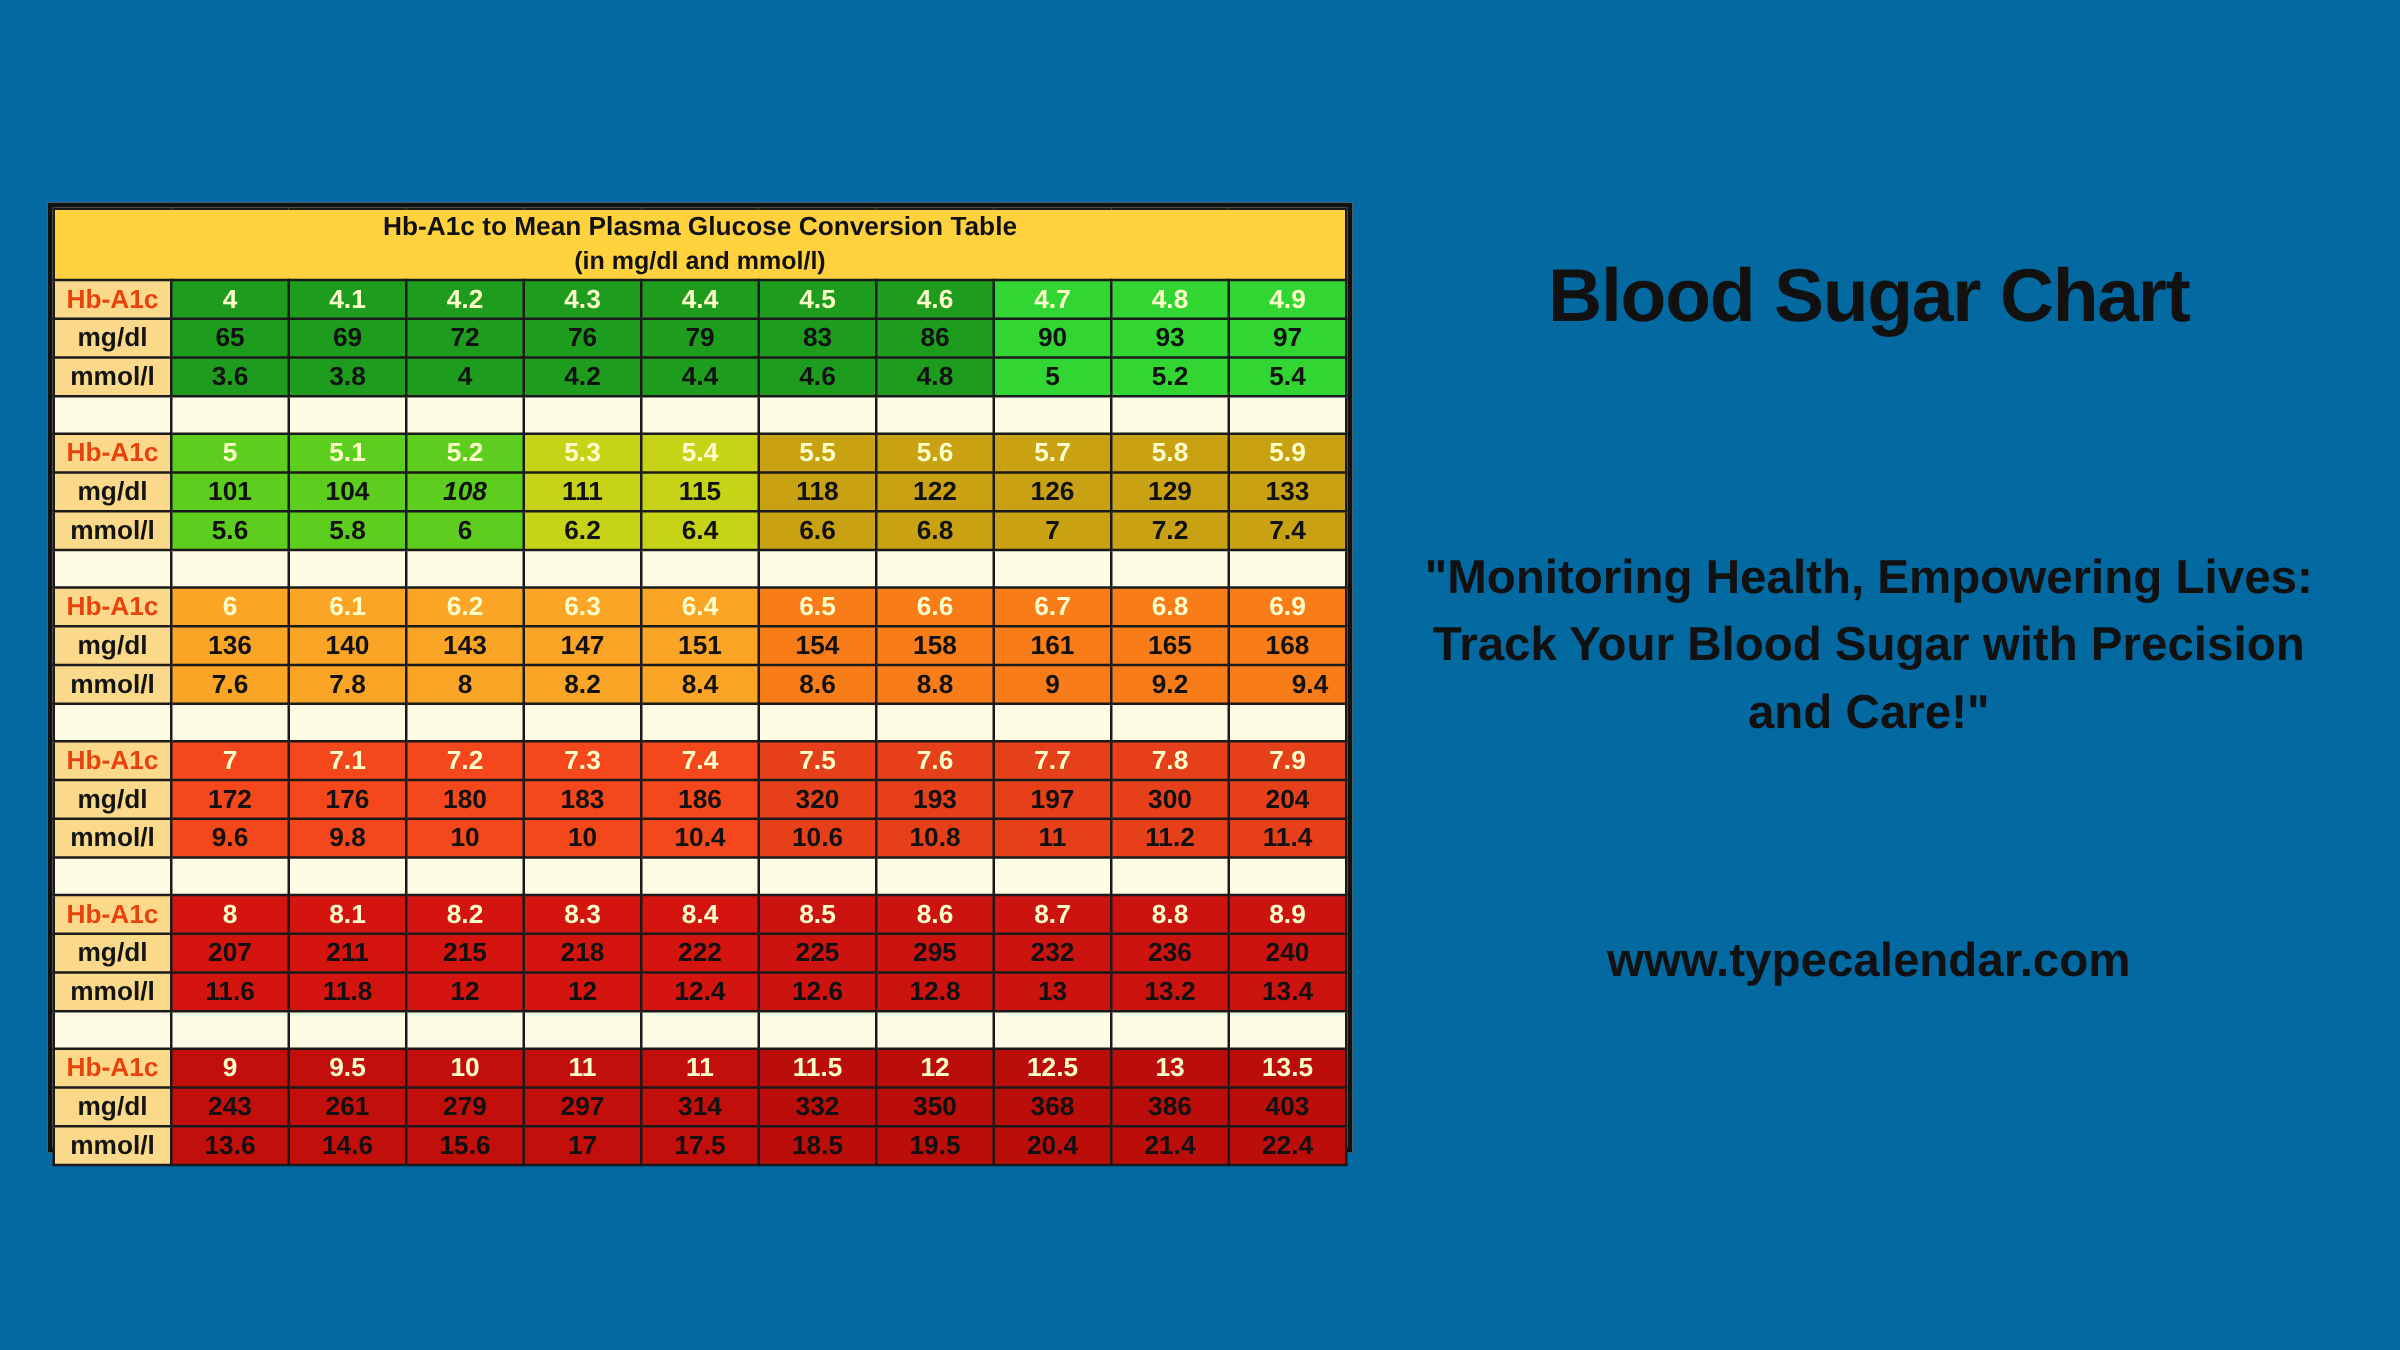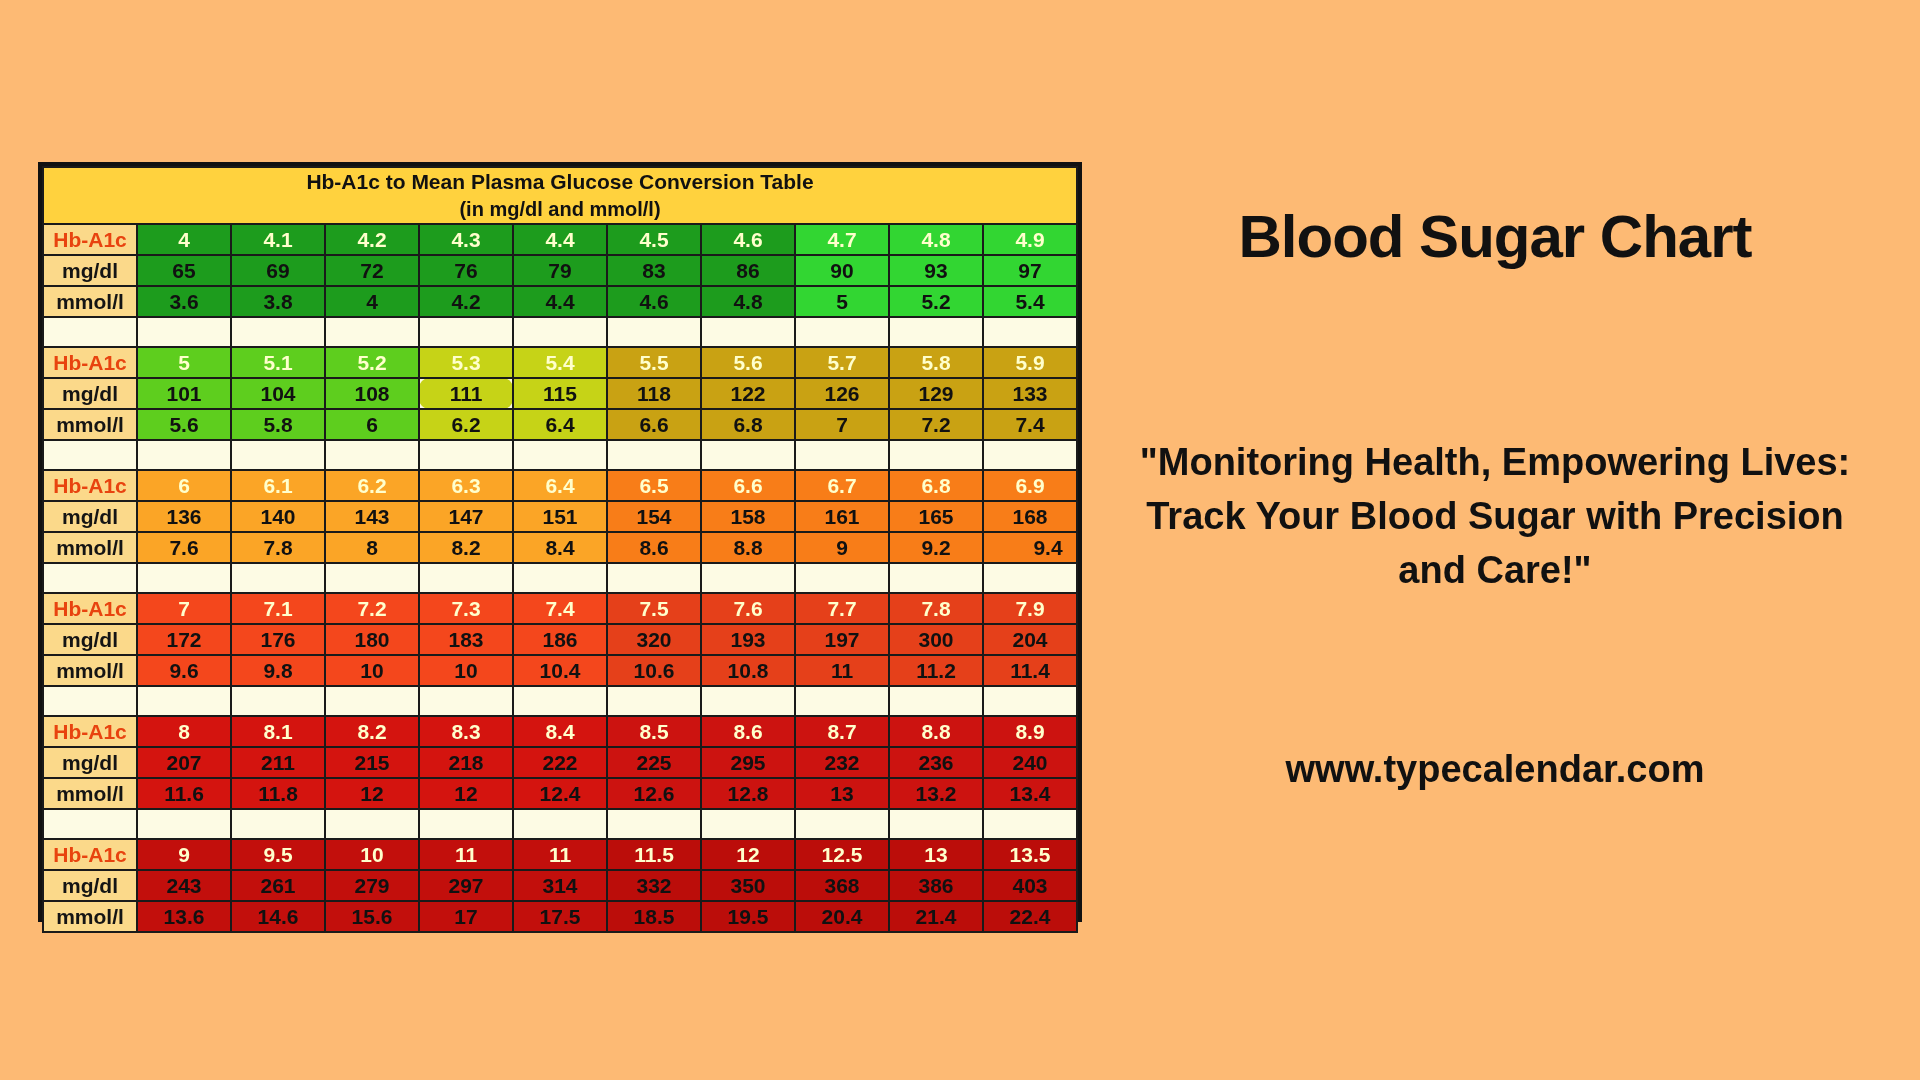--- a/index.html
+++ b/index.html
@@ -6,21 +6,21 @@
   html, body {
     margin: 0; padding: 0;
     width: 1920px; height: 1080px;
     background: #efefef;
     font-family: "Liberation Sans", sans-serif;
     overflow: hidden;
   }
   #page {
     position: relative;
     width: 1920px; height: 1080px;
-    background: #fdba74;
+    background: #0369a1;
   }
 
   
   #table-card {
     position: absolute;
     left: 38px; top: 162px;
     width: 1044px; height: 760px;
     background: #fdfbe4;
     border: 4px solid #111111;
     padding: 0;
@@ -163,22 +163,22 @@
             <td class="datacell" style="background: rgb(201, 162, 19); color: rgb(255, 255, 204);">5.5</td>
             <td class="datacell" style="background: rgb(201, 162, 19); color: rgb(255, 255, 204);">5.6</td>
             <td class="datacell" style="background: rgb(201, 162, 19); color: rgb(255, 255, 204);">5.7</td>
             <td class="datacell" style="background: rgb(201, 162, 19); color: rgb(255, 255, 204);">5.8</td>
             <td class="datacell" style="background: rgb(201, 162, 19); color: rgb(255, 255, 204);">5.9</td>
           </tr>
           <tr>
             <td class="rowlabel unit">mg/dl</td>
             <td class="datacell" style="background: rgb(94, 206, 30); color: rgb(17, 17, 17);">101</td>
             <td class="datacell" style="background: rgb(94, 206, 30); color: rgb(17, 17, 17);">104</td>
-            <td class="datacell" style="background: rgb(94, 206, 30); color: rgb(17, 17, 17);">108</td>
-            <td class="datacell" style="background: rgb(198, 211, 23); color: rgb(17, 17, 17); border-radius: 10px;">111</td>
+            <td class="datacell" style="background: rgb(94, 206, 30); color: rgb(17, 17, 17); font-style: italic;">108</td>
+            <td class="datacell" style="background: rgb(198, 211, 23); color: rgb(17, 17, 17);">111</td>
             <td class="datacell" style="background: rgb(198, 211, 23); color: rgb(17, 17, 17);">115</td>
             <td class="datacell" style="background: rgb(201, 162, 19); color: rgb(17, 17, 17);">118</td>
             <td class="datacell" style="background: rgb(201, 162, 19); color: rgb(17, 17, 17);">122</td>
             <td class="datacell" style="background: rgb(201, 162, 19); color: rgb(17, 17, 17);">126</td>
             <td class="datacell" style="background: rgb(201, 162, 19); color: rgb(17, 17, 17);">129</td>
             <td class="datacell" style="background: rgb(201, 162, 19); color: rgb(17, 17, 17);">133</td>
           </tr>
           <tr>
             <td class="rowlabel unit">mmol/l</td>
             <td class="datacell" style="background: rgb(94, 206, 30); color: rgb(17, 17, 17);">5.6</td>

